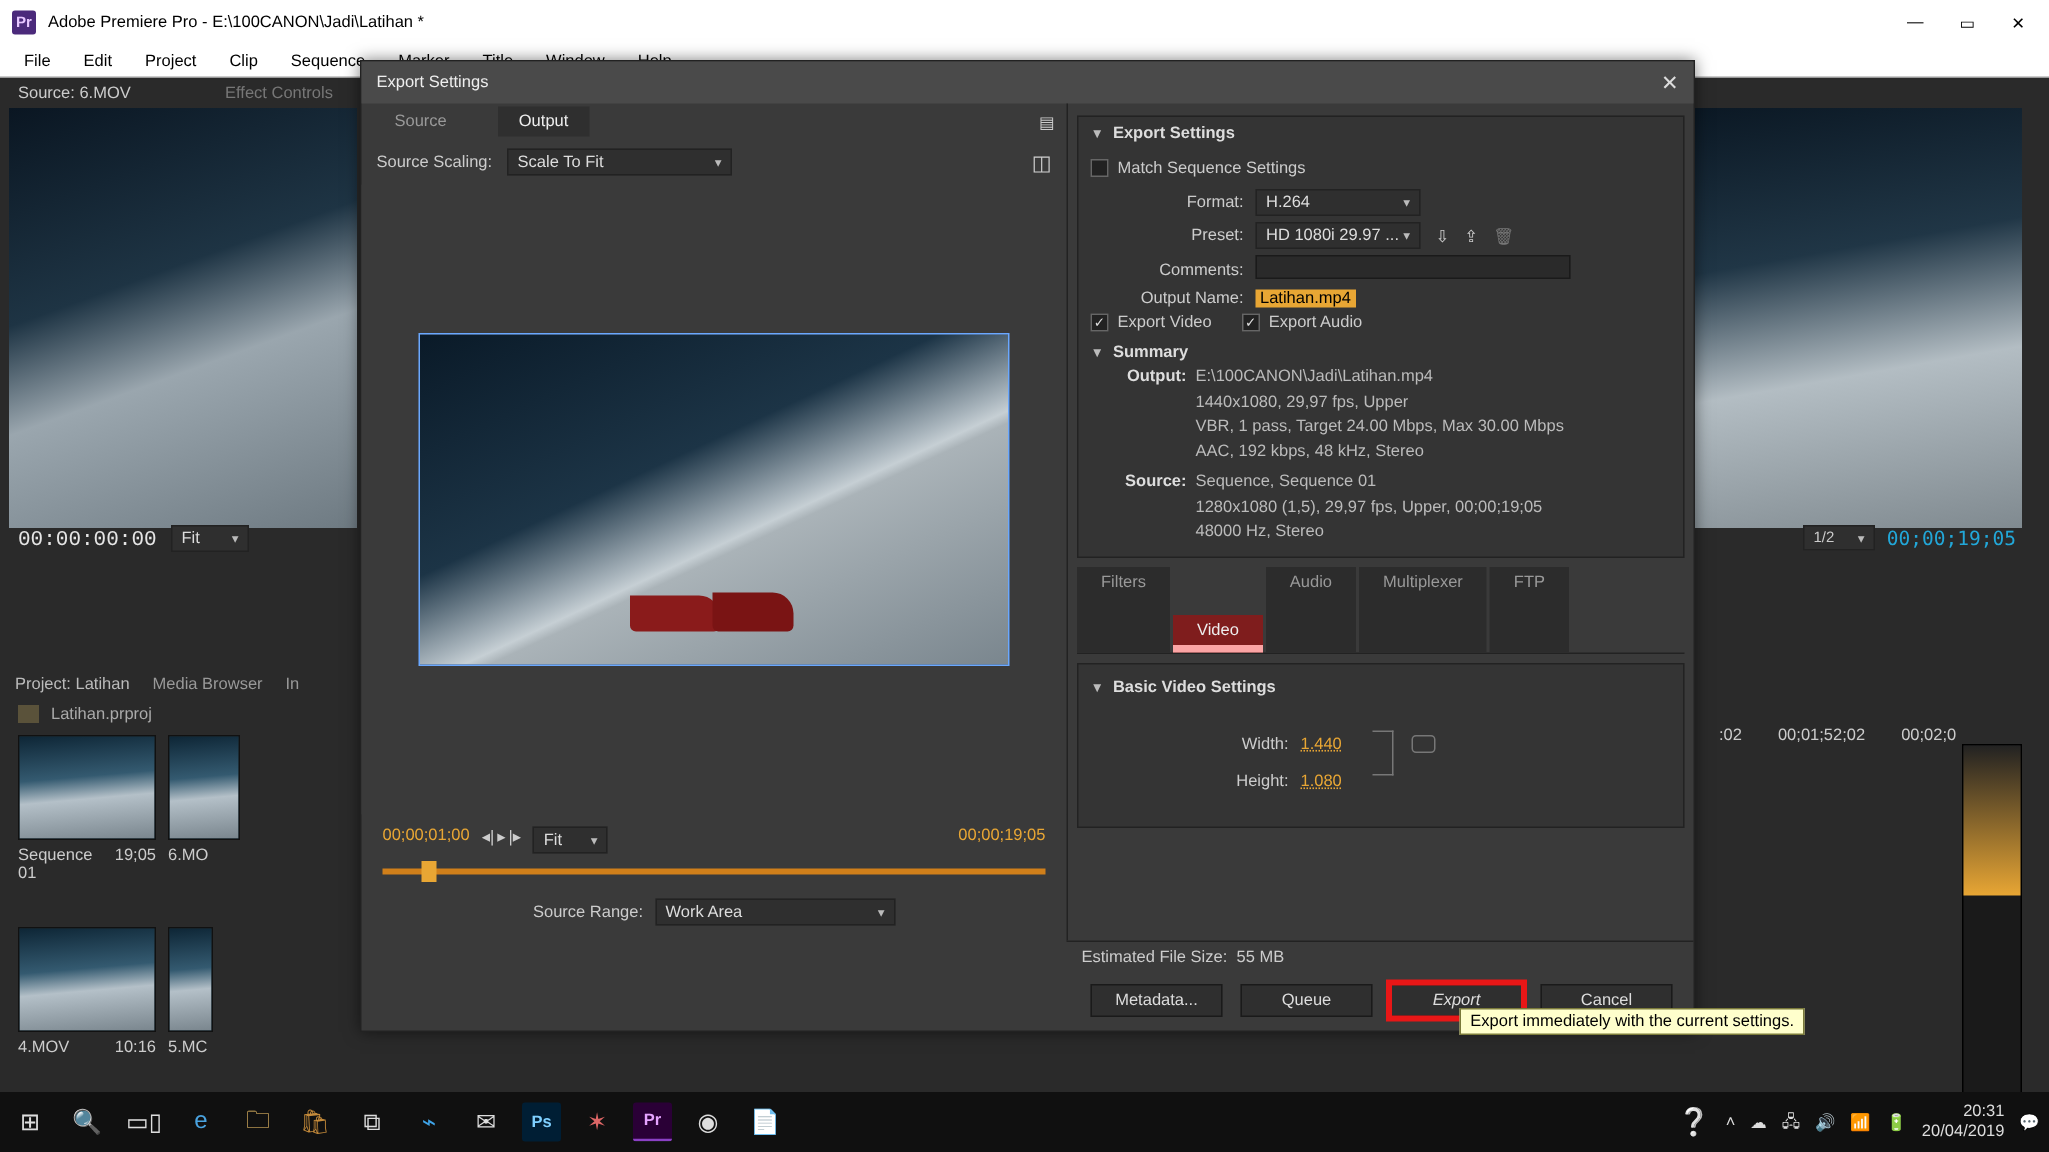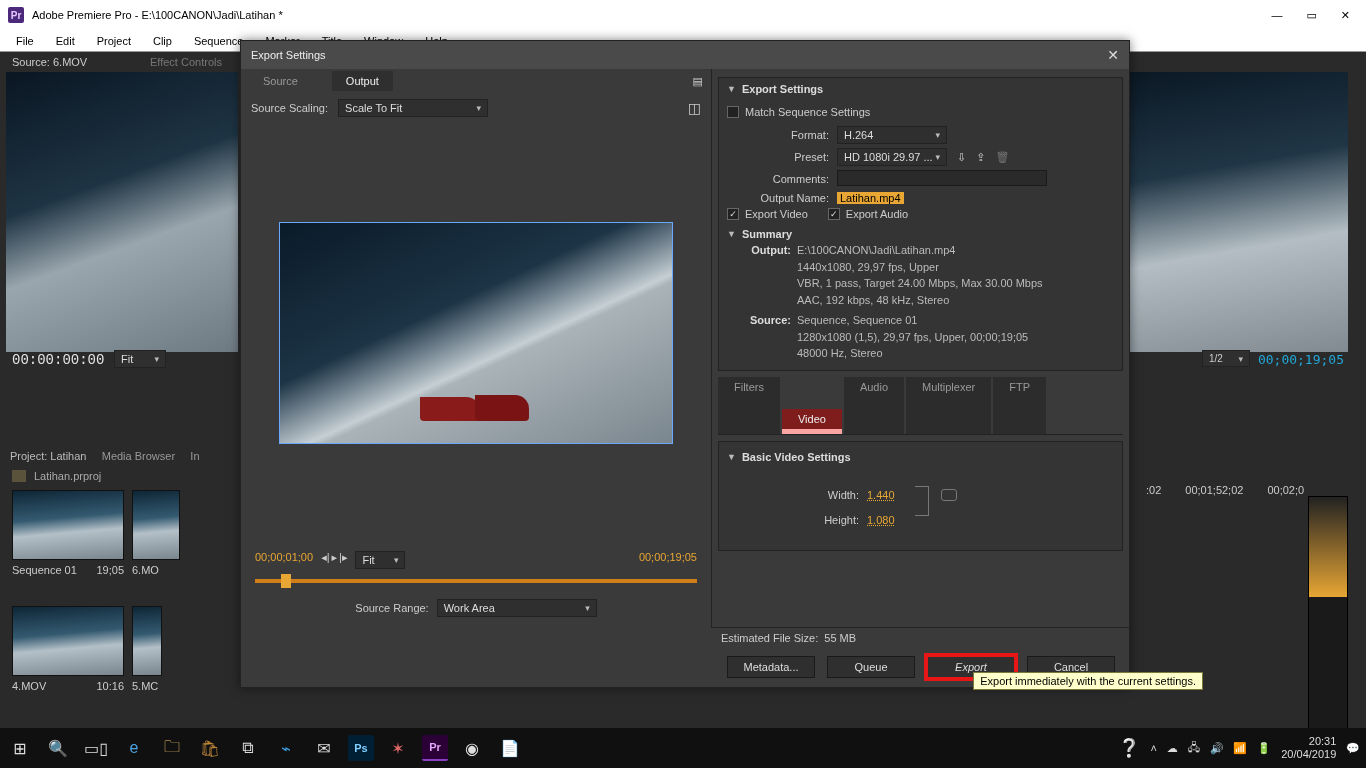--- a/index.html
+++ b/index.html
@@ -84,21 +84,21 @@
 .taskbar { position:absolute; bottom:0; left:0; right:0; height:40px; background:#101010; display:flex; align-items:center; padding:0 6px; gap:10px; }
 .tb-ico { width:28px; height:28px; display:flex; align-items:center; justify-content:center; color:#ddd; font-size:16px; }
 .tb-ico.ps { background:#001e34; color:#7fd0ff; font-size:11px; font-weight:bold; border-radius:2px; width:26px;height:26px;}
 .tb-ico.pr { background:#2a0036; color:#e6a3ff; font-size:11px; font-weight:bold; border-radius:2px; width:26px;height:26px; border-bottom:2px solid #8a40c4;}
 .tray { margin-left:auto; display:flex; align-items:center; gap:10px; color:#ddd; }
 .tray .clock { text-align:right; line-height:1.2; font-size:11px; }
 
 
 .bin { position:absolute; left:12px; top:470px; width:220px; height:220px; }
 .bin .row1 { display:flex; gap:8px; }
-.thumb { width:112px; }
+.thumb { width:92px; }
 .thumb .img { height:70px; background:#24485a; border:1px solid #111; background-image: linear-gradient(175deg,#0e2636 0%, #345a70 40%, #b4c0c8 60%, #7a868e 100%);}
 .thumb .lbl { display:flex; justify-content:space-between; color:#ccc; padding-top:4px; }
 .bin-head { color:#aaa; padding:0 0 8px; display:flex; align-items:center; gap:8px;}
 .bin-head .ico{width:14px;height:12px;background:#5a523a;}
 .proj-tab { position:absolute; left:10px; top:450px; color:#999; }
 .right-strip { position:absolute; right:18px; top:444px; width:40px; height:252px; background:#1a1a1a; border:1px solid #000;}
 .right-strip .bar{height:40%;background:linear-gradient(180deg,#222,#e8a634);}
 .tl-tc{position:absolute;left:1146px;top:485px;color:#ccc;display:flex;gap:24px;}
 </style>
 </head>

